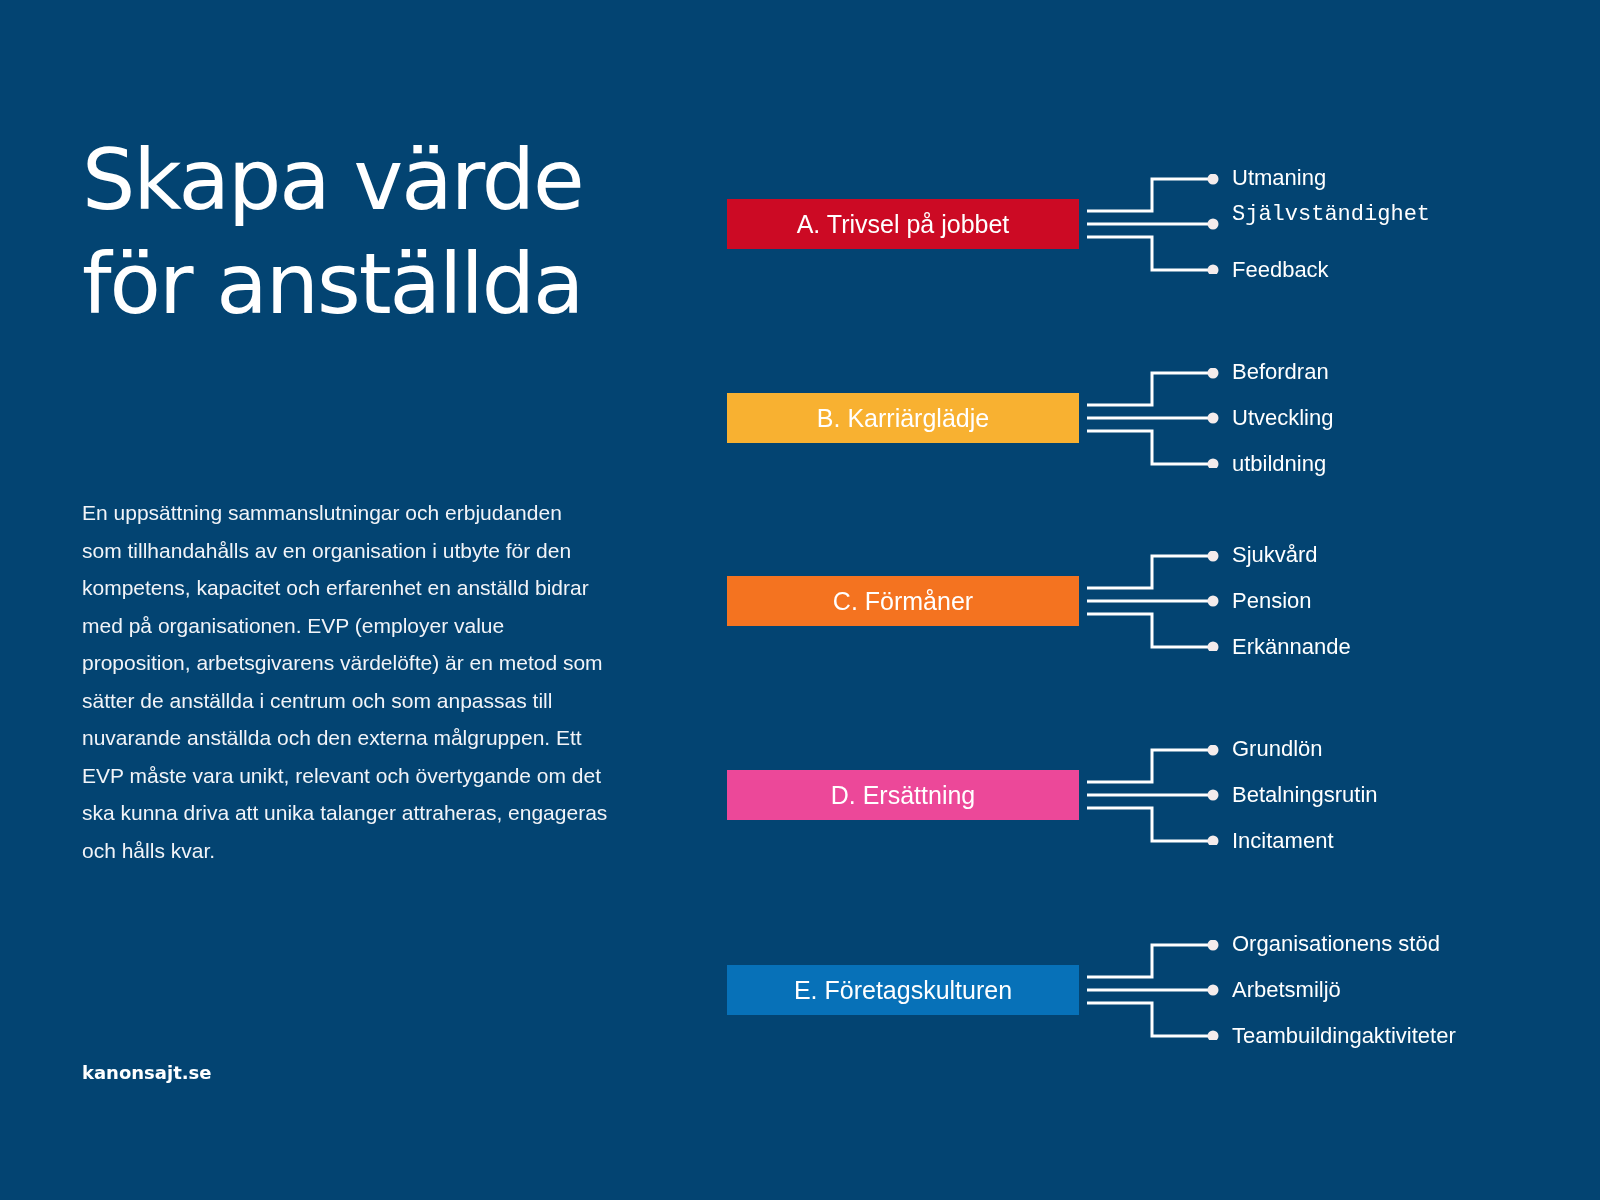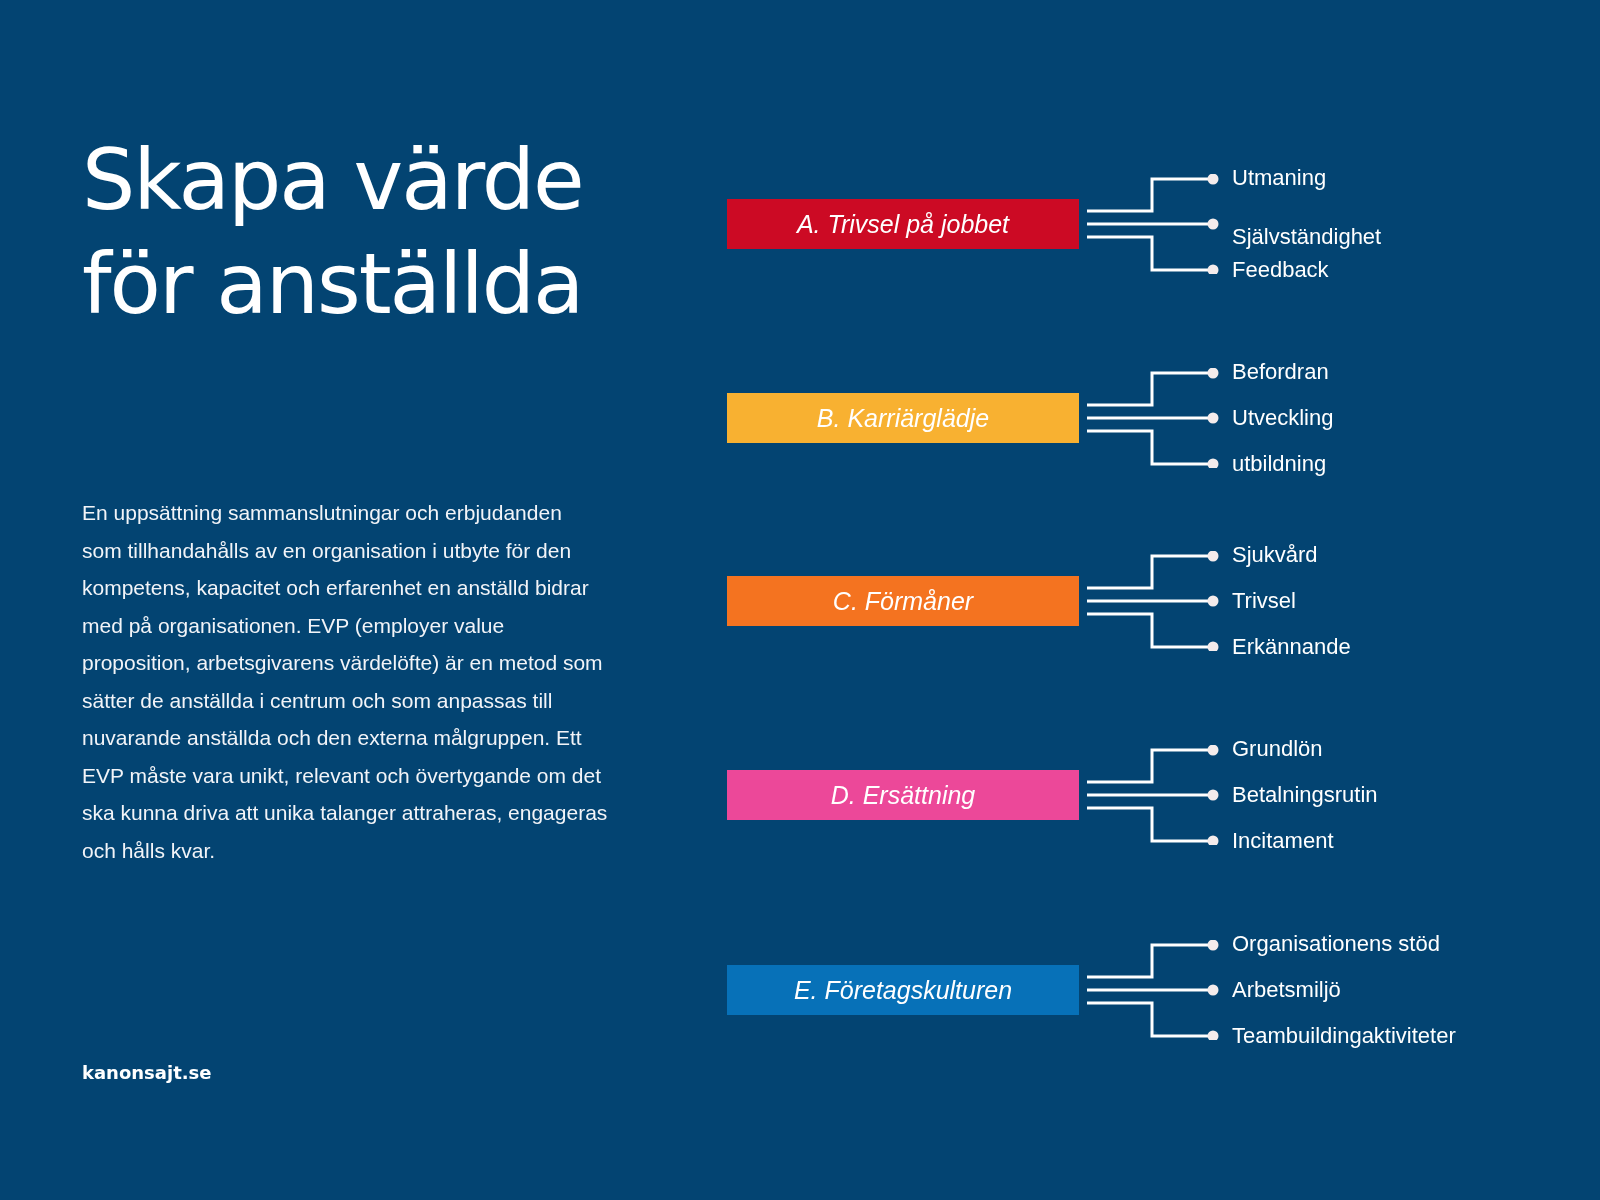--- a/index.html
+++ b/index.html
@@ -52,21 +52,20 @@
       position: absolute;
       left: 727px;
       width: 352px;
       height: 50px;
       display: flex;
       align-items: center;
       justify-content: center;
       font-size: 25px;
       color: #ffffff;
       cursor: default;
-      font-style: italic;
     }
     .connector {
       position: absolute;
       left: 1085px;
       width: 140px;
       height: 100px;
     }
     .item-label {
       position: absolute;
       left: 1232px;
@@ -109,21 +108,21 @@
       <polyline points="2,50 128,50"></polyline>
       <polyline points="2,63 67,63 67,96 128,96"></polyline>
     </g>
     <g fill="#f4ecec">
       <circle cx="128" cy="5" r="5.5"></circle>
       <circle cx="128" cy="50" r="5.5"></circle>
       <circle cx="128" cy="96" r="5.5"></circle>
     </g>
   </svg>
   <div class="item-label" style="top:164px;">Utmaning</div>
-  <div class="item-label" style="top:223px;">Självständighet</div>
+  <div class="item-label" style="top:201px;font-family:Liberation Mono, monospace;">Självständighet</div>
   <div class="item-label" style="top:256px;">Feedback</div>
 </div>
 
 <div>
   <div class="category" style="top: 393px; background: rgb(248, 177, 49);">
     <span>B. Karriärglädje</span>
   </div>
   <svg class="connector" style="top:368px;" viewBox="0 0 140 100">
     <g fill="none" stroke="#ffffff" stroke-width="3">
       <polyline points="2,37 67,37 67,5 128,5"></polyline>
@@ -151,21 +150,21 @@
       <polyline points="2,50 128,50"></polyline>
       <polyline points="2,63 67,63 67,96 128,96"></polyline>
     </g>
     <g fill="#f4ecec">
       <circle cx="128" cy="5" r="5.5"></circle>
       <circle cx="128" cy="50" r="5.5"></circle>
       <circle cx="128" cy="96" r="5.5"></circle>
     </g>
   </svg>
   <div class="item-label" style="top:541px;">Sjukvård</div>
-  <div class="item-label" style="top:587px;">Trivsel</div>
+  <div class="item-label" style="top:587px;">Pension</div>
   <div class="item-label" style="top:633px;">Erkännande</div>
 </div>
 
 <div>
   <div class="category" style="top: 770px; background: #ec4899;">
     <span>D. Ersättning</span>
   </div>
   <svg class="connector" style="top:745px;" viewBox="0 0 140 100">
     <g fill="none" stroke="#ffffff" stroke-width="3">
       <polyline points="2,37 67,37 67,5 128,5"></polyline>

